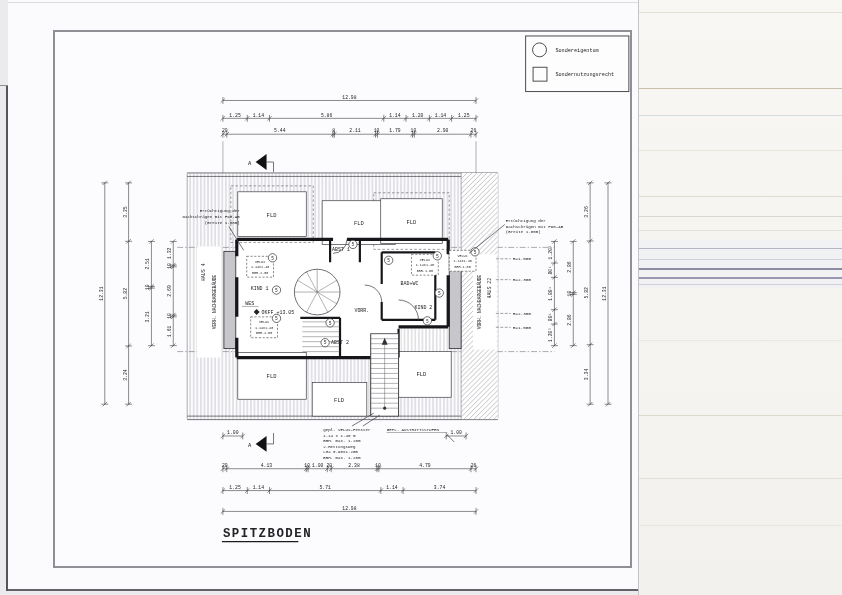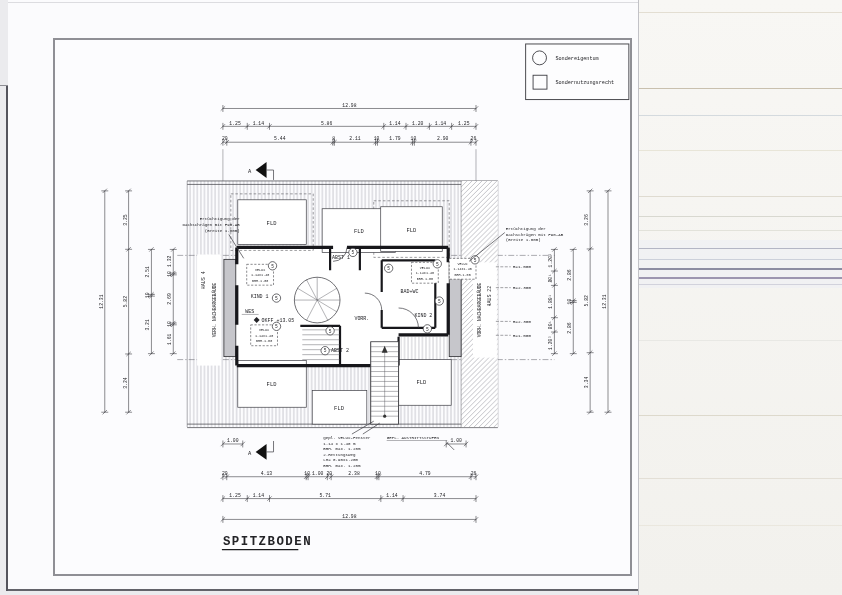--- a/index.html
+++ b/index.html
@@ -3,21 +3,21 @@
 <meta charset="utf-8">
 <style>
   html,body{margin:0;padding:0}
   .stage{position:relative;width:842px;height:595px;background:#ebebee;overflow:hidden;
          font-family:"Liberation Mono","DejaVu Sans Mono",monospace}
   .sheet{position:absolute;left:8px;top:0;width:630px;height:589px;background:#fbfbfd;
          border-bottom:2px solid #63636a;box-shadow:1px 0 0 #b8b8bd}
   .sheet-topline{position:absolute;left:8px;top:2px;width:630px;height:1px;background:#dcdce0}
   .pedge-v{position:absolute;left:6px;top:86px;width:2px;height:505px;background:#54545c}
   .pedge-h{position:absolute;left:0;top:85px;width:8px;height:1px;background:#8d8d93}
-  .frame{position:absolute;left:53px;top:38px;width:579px;height:538px;
+  .frame{position:absolute;left:53px;top:30px;width:579px;height:538px;
          border:2px solid #8f8f95;box-sizing:border-box;background:#fcfcfe}
   .frame svg{position:absolute;left:0;top:0;width:100%;height:100%}
   .stack{position:absolute;left:638px;top:0;width:204px;height:595px;
          background:linear-gradient(#f8f7f4,#f2f1ed);border-left:1px solid #c2c2c7}
   .band{position:absolute;left:0;top:240px;width:204px;height:48px;background:#eef0f5;opacity:.65}
   .sline{position:absolute;left:0;width:204px}
   .t{font-family:"Liberation Mono","DejaVu Sans Mono",monospace;fill:#232327}
   .s34{font-size:3.4px}.s42{font-size:4.2px}.s44{font-size:4.4px}.s46{font-size:4.6px}
   .s5{font-size:5px}.s52{font-size:5.2px}.s55{font-size:5.5px}
   .title-t{font-size:12.5px;font-weight:bold;letter-spacing:1.5px}

